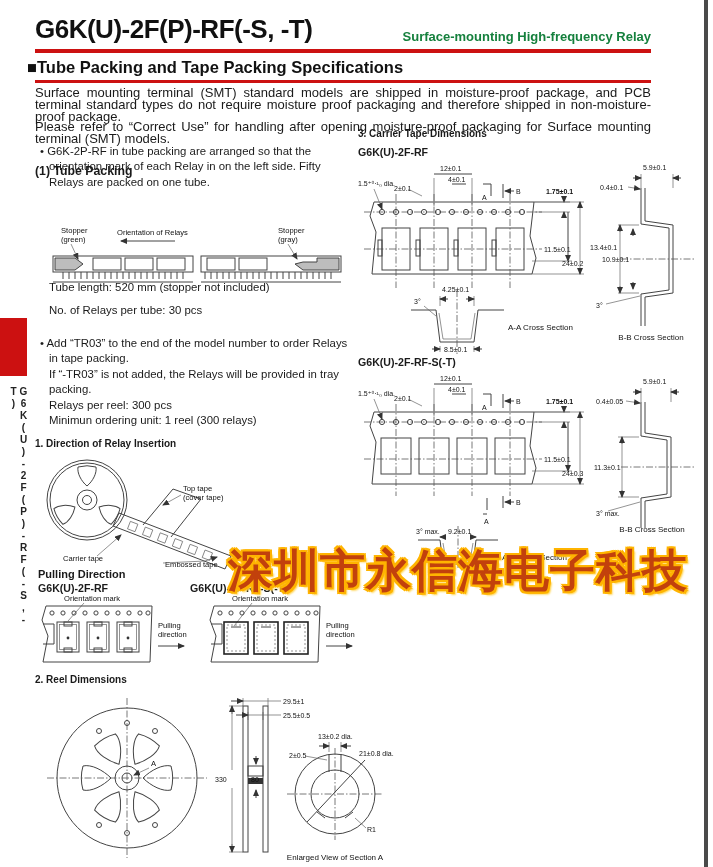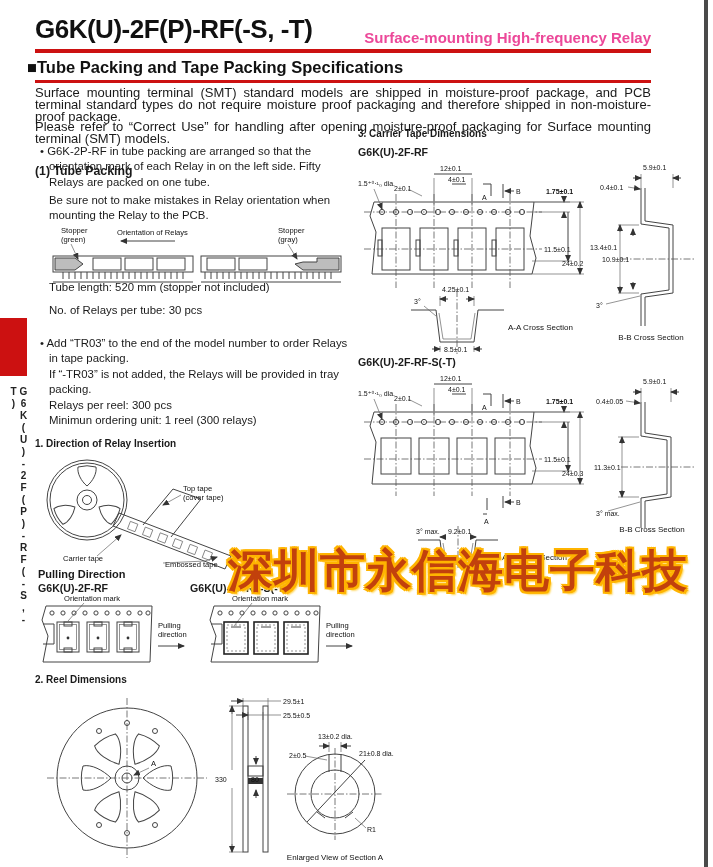--- a/index.html
+++ b/index.html
@@ -1,20 +1,20 @@
 <!DOCTYPE html>
 <html><head>
 <meta charset="utf-8">
 <style>
   html,body{margin:0;padding:0;background:#e8e8e8;}
   .page{position:relative;width:713px;height:867px;background:#fff;overflow:hidden;
         font-family:"Liberation Sans","DejaVu Sans",sans-serif;color:#1a1a1a;}
   .abs{position:absolute;}
   .title{font-size:26px;font-weight:bold;letter-spacing:-0.5px;color:#111;}
-  .subtitle{font-size:15px;font-weight:bold;color:#ec4899;}
+  .subtitle{font-size:13px;font-weight:bold;color:#15803d;}
   .rule{background:#cc1111;}
   .sectitle{font-size:16.5px;font-weight:bold;color:#111;}
   .body{font-size:13px;line-height:12px;text-align:justify;}
   .colhead{font-size:12.3px;font-weight:bold;}
   .bullet{font-size:11.4px;line-height:15.3px;padding-left:9px;text-indent:-9px;}
   .plain{font-size:11.4px;line-height:15.3px;}
   .numhead{font-size:10px;font-weight:bold;}
   .model{font-size:10.6px;font-weight:bold;}
   .sidetab{background:#cc1111;}
   .sidetext{writing-mode:vertical-rl;text-orientation:upright;font-size:10px;font-weight:bold;
@@ -52,21 +52,20 @@
   <div class="abs body" style="left:35px;top:87px;width:616px;">Surface mounting terminal (SMT) standard models are shipped in moisture-proof package, and PCB terminal standard types do not require moisture proof packaging and therefore shipped in non-moisture-proof package.</div>
   <div class="abs body" style="left:35px;top:121px;width:616px;">Please refer to “Correct Use” for handling after opening moisture-proof packaging for Surface mounting terminal (SMT) models.</div>
 
   <div class="abs sidetab" style="left:0;top:318px;width:27px;height:58px;"></div>
   <div class="abs sidetext" style="left:8px;top:386px;height:240px;">G6K(U)-2F(P)-RF(-S,-T)</div>
 
   <div class="abs watermark" style="left:228px;top:512px;">深圳市永信海电子科技</div>
 
   <div class="abs colhead" style="left:35px;top:128px;margin-top:36px;">(1) Tube Packing</div>
   <div class="abs bullet" style="left:40px;top:144px;width:302px;">• G6K-2P-RF in tube packing are arranged so that the orientation mark of each Relay in on the left side. Fifty Relays are packed on one tube.</div>
-  <div class="abs plain" style="left:49px;top:193px;width:296px;">Be sure not to make mistakes in Relay orientation when mounting the Relay to the PCB.</div>
 
   <svg class="abs" style="left:45px;top:226px;" width="296" height="60" viewBox="0 0 296 60">
     <defs>
       <marker id="arr" markerWidth="7" markerHeight="6" refX="6" refY="3" orient="auto" markerUnits="userSpaceOnUse">
         <path d="M0,0L7,3L0,6z" fill="#333"></path>
       </marker>
     </defs>
     <text class="lbl" x="16" y="7">Stopper</text>
     <text class="lbl" x="16" y="16">(green)</text>
     <line class="thin" x1="26" y1="18" x2="33" y2="33" marker-end="url(#arr)"></line>

